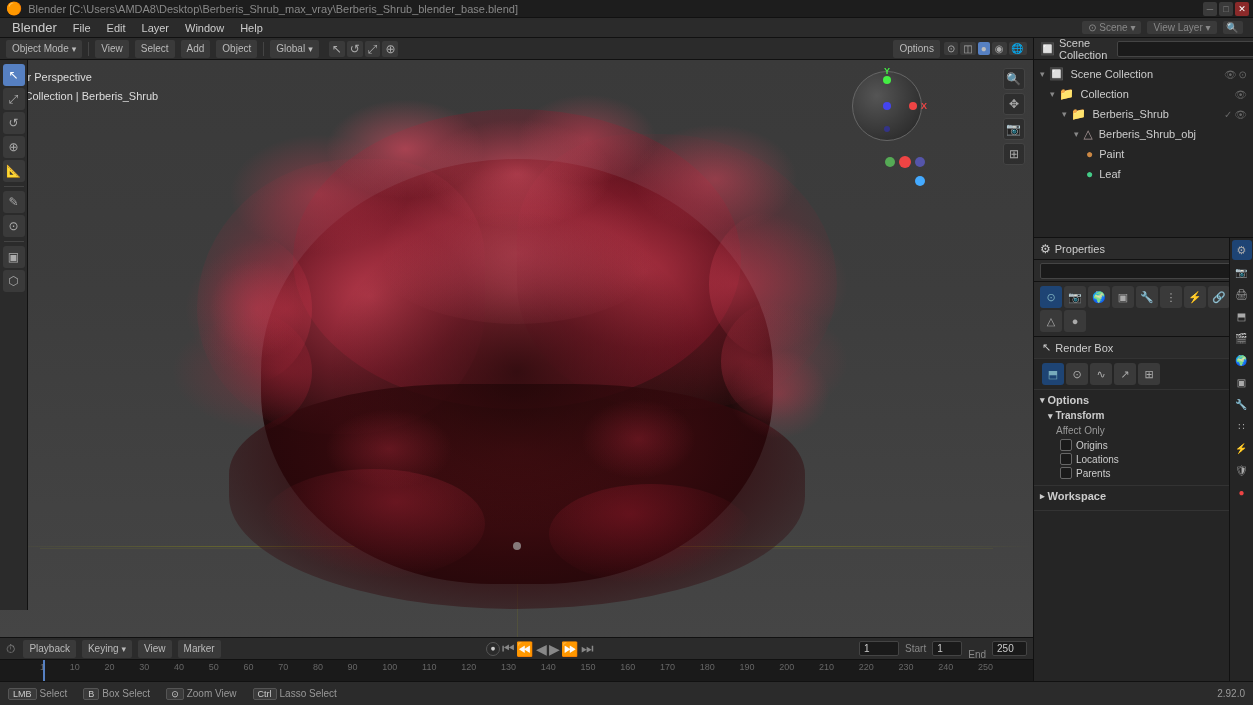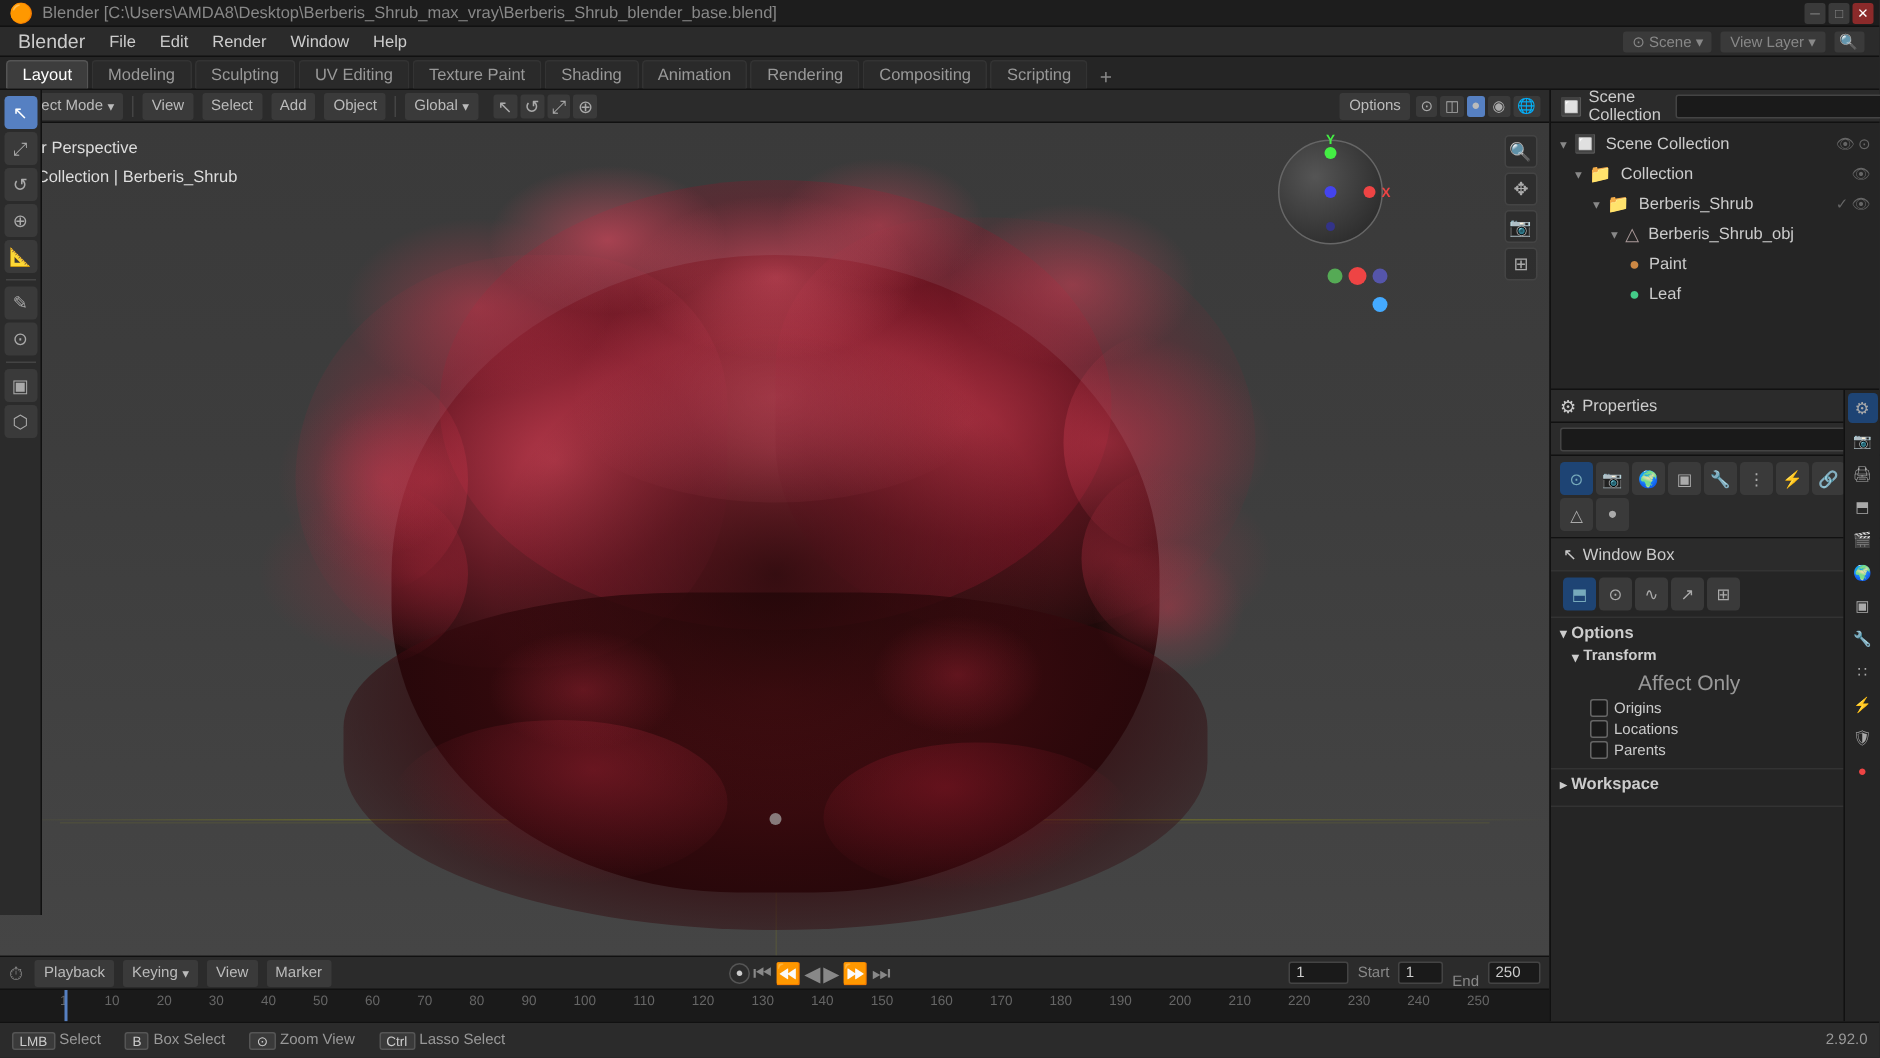--- a/index.html
+++ b/index.html
@@ -409,43 +409,30 @@
       <span class="win-btn">─</span>
       <span class="win-btn">□</span>
       <span class="win-btn" style="background:#8b2a2a; color:#fff;">✕</span>
     </div>
   </div>
 
   <div id="menu-row">
     <span class="menu-item" style="font-size:13px;">Blender</span>
     <span class="menu-item">File</span>
     <span class="menu-item">Edit</span>
-    <span class="menu-item">Render</span>
+    <span class="menu-item">Layer</span>
     <span class="menu-item">Window</span>
     <span class="menu-item">Help</span>
     <div style="margin-left:auto; display:flex; align-items:center; gap:6px; padding-right:6px;">
       <span style="font-size:10px; color:#888; background:#3a3a3a; padding:1px 6px; border-radius:2px; cursor:pointer;">⊙ Scene ▾</span>
       <span style="font-size:10px; color:#888; background:#3a3a3a; padding:1px 6px; border-radius:2px; cursor:pointer;">View Layer ▾</span>
       <span style="font-size:10px; color:#888; cursor:pointer; background:#3a3a3a; padding:1px 4px; border-radius:2px;">🔍</span>
     </div>
   </div>
 
-  <div id="tabs-row">
-    <div class="tab-item active">Layout</div>
-    <div class="tab-item">Modeling</div>
-    <div class="tab-item">Sculpting</div>
-    <div class="tab-item">UV Editing</div>
-    <div class="tab-item">Texture Paint</div>
-    <div class="tab-item">Shading</div>
-    <div class="tab-item">Animation</div>
-    <div class="tab-item">Rendering</div>
-    <div class="tab-item">Compositing</div>
-    <div class="tab-item">Scripting</div>
-    <span style="padding:0 6px; color:#888; font-size:14px; cursor:pointer;">+</span>
-  </div>
 
   <div id="content-area">
 
     <div id="viewport-area">
 
       <div id="viewport-header">
         <div class="vh-btn">
           <span>Object Mode</span>
           <span style="font-size:9px;">▾</span>
         </div>
@@ -712,21 +699,21 @@
           <div class="phi-btn" title="Modifier">🔧</div>
           <div class="phi-btn" title="Particles">⋮</div>
           <div class="phi-btn" title="Physics">⚡</div>
           <div class="phi-btn" title="Constraints">🔗</div>
           <div class="phi-btn" title="Data">△</div>
           <div class="phi-btn" title="Material">●</div>
         </div>
 
         <div style="padding:4px 8px;background:#2b2b2b;border-bottom:1px solid #333;font-size:11px;color:#ccc;display:flex;align-items:center;gap:4px;">
           <span>↖</span>
-          <span>Window Box</span>
+          <span>Render Box</span>
         </div>
 
         <div style="padding:4px 8px;display:flex;gap:2px;border-bottom:1px solid #333;">
           <div style="width:22px;height:22px;background:#1e4474;border-radius:3px;display:flex;align-items:center;justify-content:center;cursor:pointer;font-size:11px;color:#7ab;">⬒</div>
           <div style="width:22px;height:22px;background:#3a3a3a;border-radius:3px;display:flex;align-items:center;justify-content:center;cursor:pointer;font-size:11px;color:#aaa;">⊙</div>
           <div style="width:22px;height:22px;background:#3a3a3a;border-radius:3px;display:flex;align-items:center;justify-content:center;cursor:pointer;font-size:11px;color:#aaa;">∿</div>
           <div style="width:22px;height:22px;background:#3a3a3a;border-radius:3px;display:flex;align-items:center;justify-content:center;cursor:pointer;font-size:11px;color:#aaa;">↗</div>
           <div style="width:22px;height:22px;background:#3a3a3a;border-radius:3px;display:flex;align-items:center;justify-content:center;cursor:pointer;font-size:11px;color:#aaa;">⊞</div>
         </div>
 
@@ -736,21 +723,21 @@
             <span>Options</span>
           </div>
 
           <div style="padding-left:8px;">
             <div class="props-section-title" style="font-size:10px;">
               <span style="font-size:9px;">▾</span>
               <span>Transform</span>
             </div>
 
             <div style="padding-left:8px;">
-              <div style="font-size:14px;color:#999;margin-bottom:3px;margin-left:36px;">Affect Only</div>
+              <div style="font-size:10px;color:#999;margin-bottom:3px;">Affect Only</div>
 
               <div class="checkbox-row">
                 <span class="cb"></span>
                 <span class="cb-label">Origins</span>
               </div>
               <div class="checkbox-row">
                 <span class="cb"></span>
                 <span class="cb-label">Locations</span>
               </div>
               <div class="checkbox-row">

